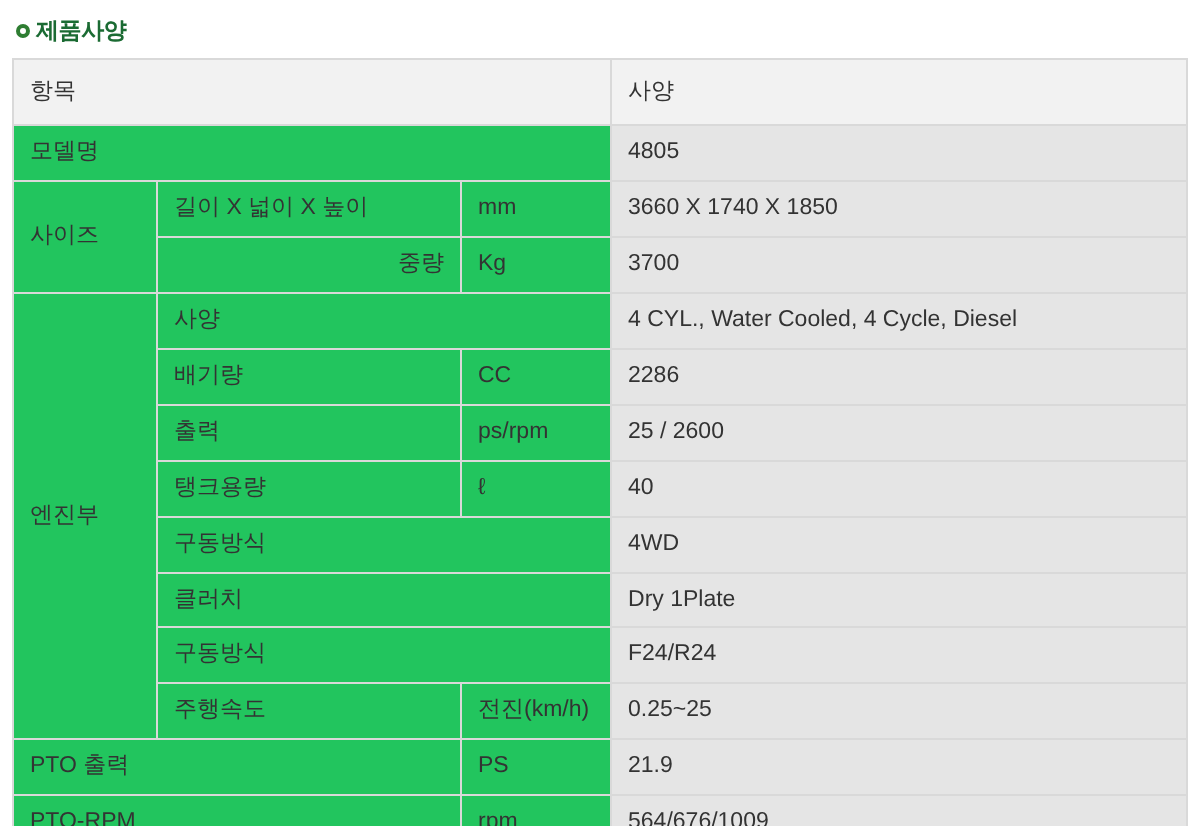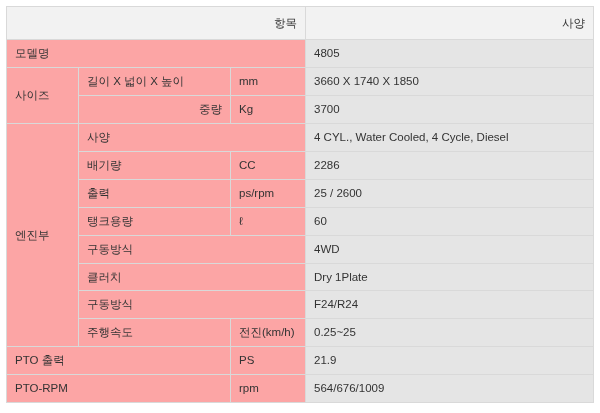--- a/index.html
+++ b/index.html
@@ -51,44 +51,48 @@
     font-size: 11.5px;
     color: #333333;
     vertical-align: middle;
     line-height: 1.3;
     white-space: nowrap;
     overflow: hidden;
     text-overflow: ellipsis;
   }
   table.spec thead th {
     background: #f2f2f2;
-    text-align: right;
+    text-align: left;
     font-weight: normal;
     color: #333333;
     height: 20px;
   }
   td.label-cell {
-    background: #fca5a5;
+    background: #22c55e;
   }
   td.value-cell {
     background: #e5e5e5;
   }
   .center {
     text-align: right;
   }
   .col-a { width: 72px; }
   .col-b { width: 152px; }
   .col-c { width: 75px; }
   .col-d { width: auto; }
 </style>
 </head>
 <body>
 
 <div class="page">
 
+  <div class="section-title">
+    <span class="bullet-icon"></span>
+    <span>제품사양</span>
+  </div>
 
   <table class="spec">
     <colgroup>
       <col class="col-a">
         <col class="col-b">
         <col class="col-c">
         <col class="col-d">
     </colgroup>
     <thead>
       <tr>
@@ -126,21 +130,21 @@
         <td class="value-cell">2286</td>
       </tr>
       <tr>
         <td class="label-cell">출력</td>
         <td class="label-cell">ps/rpm</td>
         <td class="value-cell">25 / 2600</td>
       </tr>
       <tr>
         <td class="label-cell">탱크용량</td>
         <td class="label-cell">ℓ</td>
-        <td class="value-cell">60</td>
+        <td class="value-cell">40</td>
       </tr>
       <tr>
         <td class="label-cell" colspan="2">구동방식</td>
         <td class="value-cell">4WD</td>
       </tr>
       <tr>
         <td class="label-cell" colspan="2">클러치</td>
         <td class="value-cell">Dry 1Plate</td>
       </tr>
       <tr>

